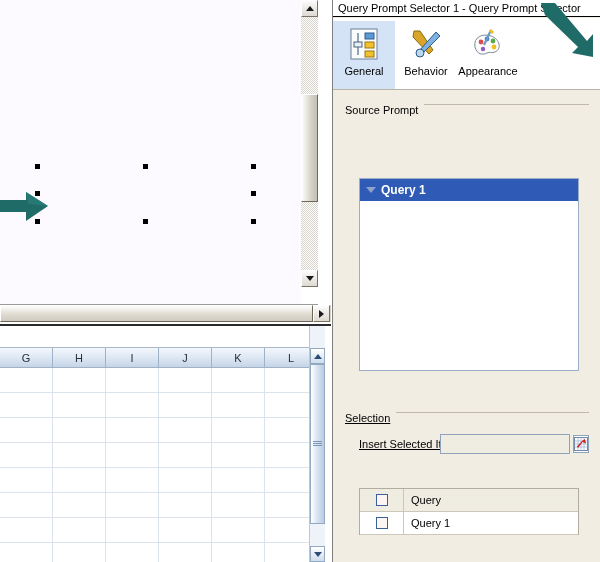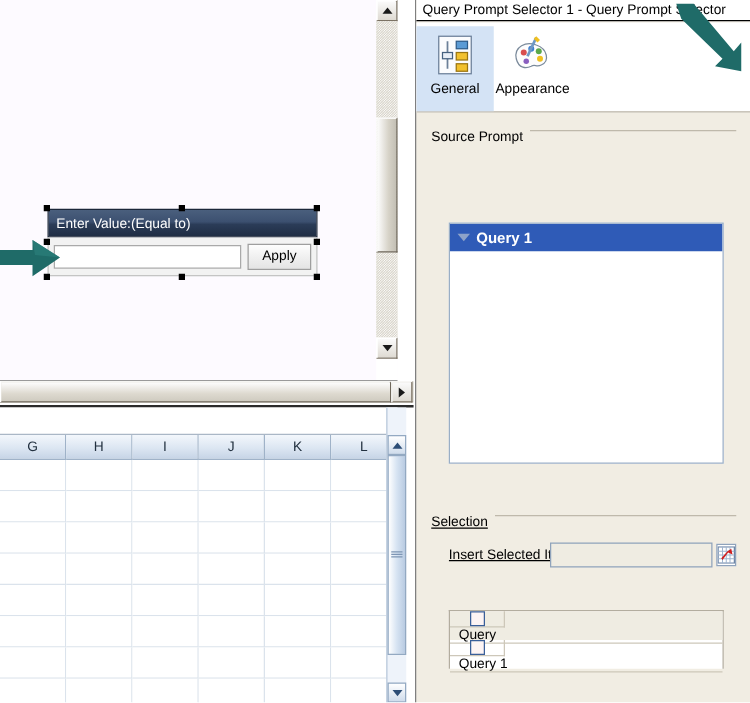--- a/index.html
+++ b/index.html
@@ -417,21 +417,21 @@
 
   .qtable {
     margin-left: 14px;
     margin-top: 6px;
     width: 220px;
     border: 1px solid #b3ad9f;
     border-bottom: none;
     box-sizing: border-box;
     background: #ffffff;
   }
-  .qrow { display: flex; height: 23px; flex-direction: column; }
+  .qrow { display: flex; height: 23px; }
   .qrow.header { background: #efece2; }
   .qcell-chk {
     width: 44px;
     border-right: 1px solid #cdc7b9;
     border-bottom: 1px solid #cdc7b9;
     box-sizing: border-box;
     display: flex; align-items: center; justify-content: center;
   }
   .qcell-txt {
     flex: 1;
@@ -453,30 +453,20 @@
 </style>
 </head>
 <body>
 
 <div id="screen">
 
   <div id="left-pane">
 
     <div id="design-canvas">
 
-      <div id="prompt-widget">
-        <div id="prompt-titlebar">
-          <span id="t-main">Enter Value:</span>
-          <span id="t-sub">(Equal to)</span>
-        </div>
-        <div id="prompt-body">
-          <input id="prompt-input" type="text" value="" style="">
-          <button id="prompt-apply">Apply</button>
-        </div>
-      </div>
 
       <div class="handle" style="left:35px;  top:164px;"></div>
       <div class="handle" style="left:143px; top:164px;"></div>
       <div class="handle" style="left:251px; top:164px;"></div>
       <div class="handle" style="left:35px;  top:191px;"></div>
       <div class="handle" style="left:251px; top:191px;"></div>
       <div class="handle" style="left:35px;  top:219px;"></div>
       <div class="handle" style="left:143px; top:219px;"></div>
       <div class="handle" style="left:251px; top:219px;"></div>
 
@@ -612,20 +602,32 @@
             <line x1="10" y1="6" x2="10" y2="28" stroke="#6b7f99" stroke-width="1.4"></line>
             <rect x="6" y="15" width="8" height="5" fill="#e8eef6" stroke="#46617f"></rect>
             <rect x="17" y="6" width="9" height="6" fill="#5b9bd5" stroke="#2e5c8a"></rect>
             <rect x="17" y="15" width="9" height="6" fill="#f2c12e" stroke="#9a7510"></rect>
             <rect x="17" y="24" width="9" height="6" fill="#f2c12e" stroke="#9a7510"></rect>
           </svg>
         </span>
         <span class="tab-lbl">General</span>
       </div>
 
+      <div class="rp-tab">
+        <span class="tab-ico">
+          <svg width="34" height="34" viewBox="0 0 34 34">
+            <g stroke="#2b5a86" stroke-width="1">
+              <polygon points="5,4 11,4 24,23 20,27 4,10" fill="#d9a62b" stroke="#8a6a10"></polygon>
+              <polygon points="27,5 31,9 14,26 9,29 10,24" fill="#7fb2e0" stroke="#2b5a86"></polygon>
+              <circle cx="11" cy="26" r="4" fill="#bdd7ee" stroke="#2b5a86"></circle>
+            </g>
+          </svg>
+        </span>
+        <span class="tab-lbl">Behavior</span>
+      </div>
 
       <div class="rp-tab">
         <span class="tab-ico">
           <svg width="38" height="34" viewBox="0 0 38 34">
             <path d="M6 20 C4 10 14 6 22 9 C31 12 33 22 26 25 C22 27 21 24 18 26 C14 28 8 28 6 20 Z" fill="#fdfdfd" stroke="#7a8a9b"></path>
             <circle cx="12" cy="15" r="2.4" fill="#d94f4f"></circle>
             <circle cx="18" cy="12" r="2.4" fill="#3f7fd0"></circle>
             <circle cx="24" cy="14" r="2.4" fill="#5aa84a"></circle>
             <circle cx="25" cy="20" r="2.4" fill="#f0c020"></circle>
             <circle cx="14" cy="22" r="2.2" fill="#8a5fc0"></circle>

